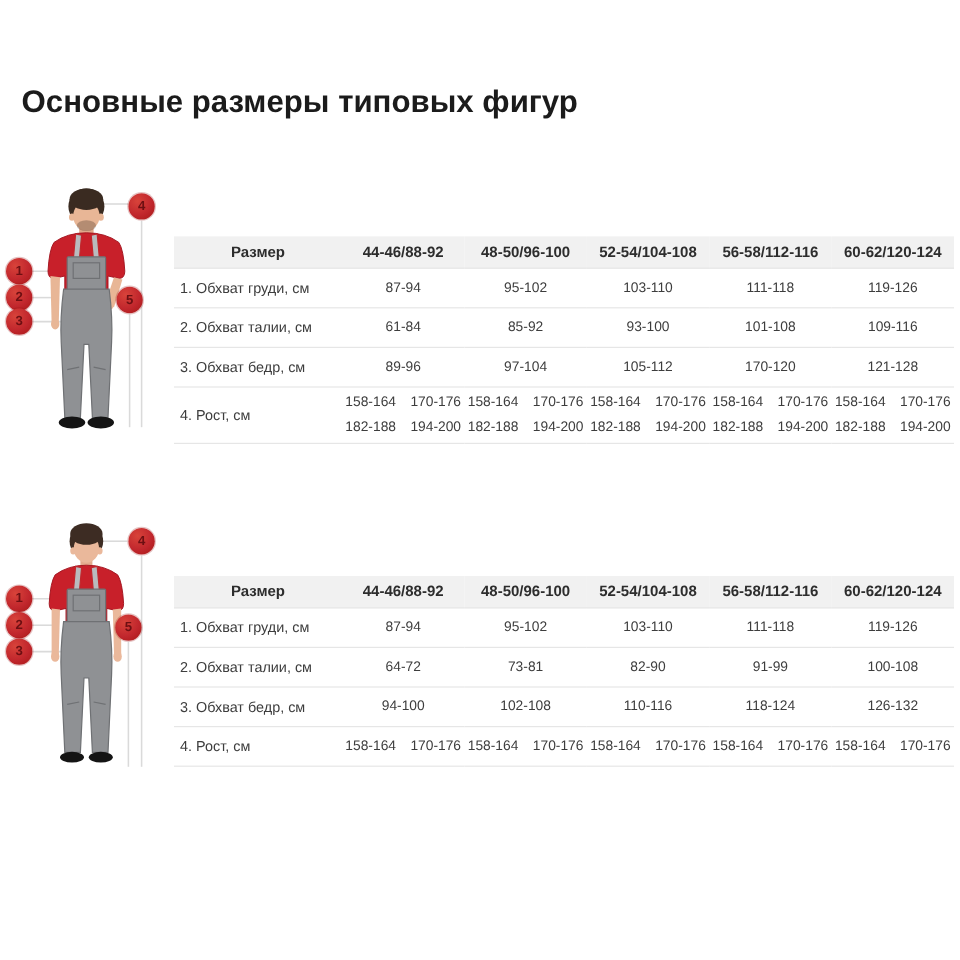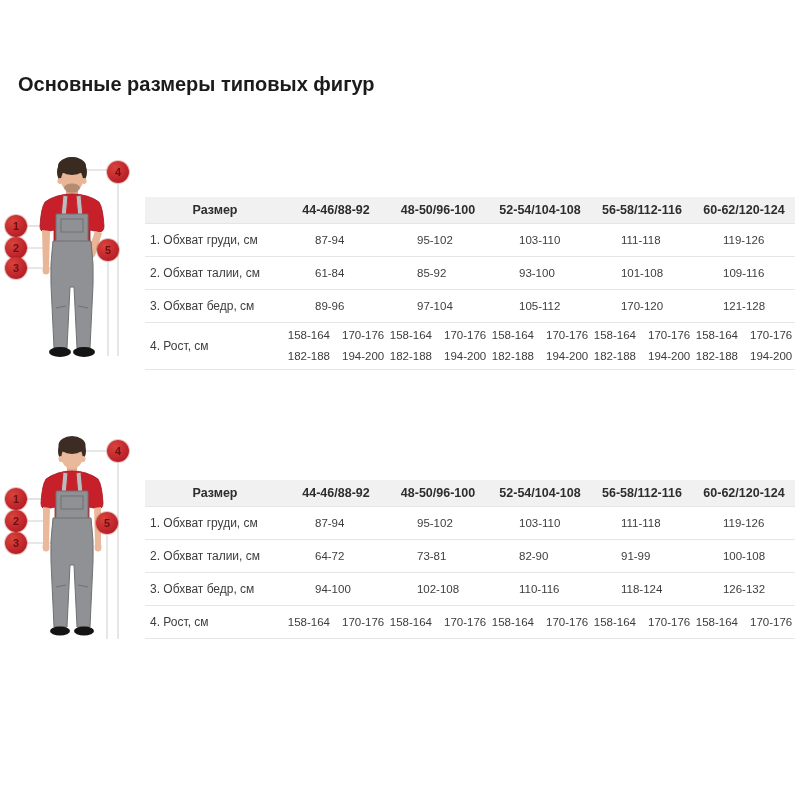--- a/index.html
+++ b/index.html
@@ -3,21 +3,21 @@
 <meta charset="utf-8">
 <style>
   html,body{margin:0;padding:0;}
   body{
     width:800px;height:800px;position:relative;background:#ffffff;
     font-family:"Liberation Sans","DejaVu Sans",sans-serif;
     -webkit-font-smoothing:antialiased;
   }
   .page-title{
     position:absolute;left:18px;top:72px;margin:0;
-    font-size:20px;line-height:24px;font-weight:700;color:#1b1b1b;
+    font-size:26px;line-height:24px;font-weight:700;color:#1b1b1b;
   }
   
   .figure-block{position:absolute;left:0;width:140px;}
   #figure-men{top:140px;height:230px;}
   #figure-women{top:415px;height:235px;}
   .figure-block svg{position:absolute;left:0;top:0;}
   .marker{
     position:absolute;width:22px;height:22px;border-radius:50%;
     background:radial-gradient(circle at 35% 30%, #d8433a 0%, #c1272d 55%, #a61716 100%);
     color:#6d0f12;font-weight:700;font-size:11px;line-height:22px;text-align:center;
@@ -34,21 +34,21 @@
     background:#f1f1f1;font-size:12.5px;font-weight:700;color:#2d2d2d;
     height:26px;text-align:center;padding:0;margin-left:28px;
   }
   .size-table th.label-col, .size-table td.label-col{width:140px;}
   .size-table td{
     font-size:12px;text-align:center;height:28px;padding:2px 0;
     border-top:1px solid #e6e6e6;vertical-align:middle;
   }
   .size-table td.label-col{text-align:left;padding-left:5px;margin-top:28px;}
   .vline{display:flex;justify-content:center;gap:12px;line-height:21px;}
-  .vline .val{min-width:42px;text-align:left;font-size:11.5px;white-space:nowrap;}
+  .vline .val{min-width:42px;text-align:center;font-size:11.5px;white-space:nowrap;}
 </style>
 </head>
 <body>
 
 <h1 class="page-title">Основные размеры типовых фигур</h1>
 
 <div class="figure-block" id="figure-men">
   <svg width="140" height="230" viewBox="0 0 140 230">
 
     <g stroke="#dadada" stroke-width="1.3">

